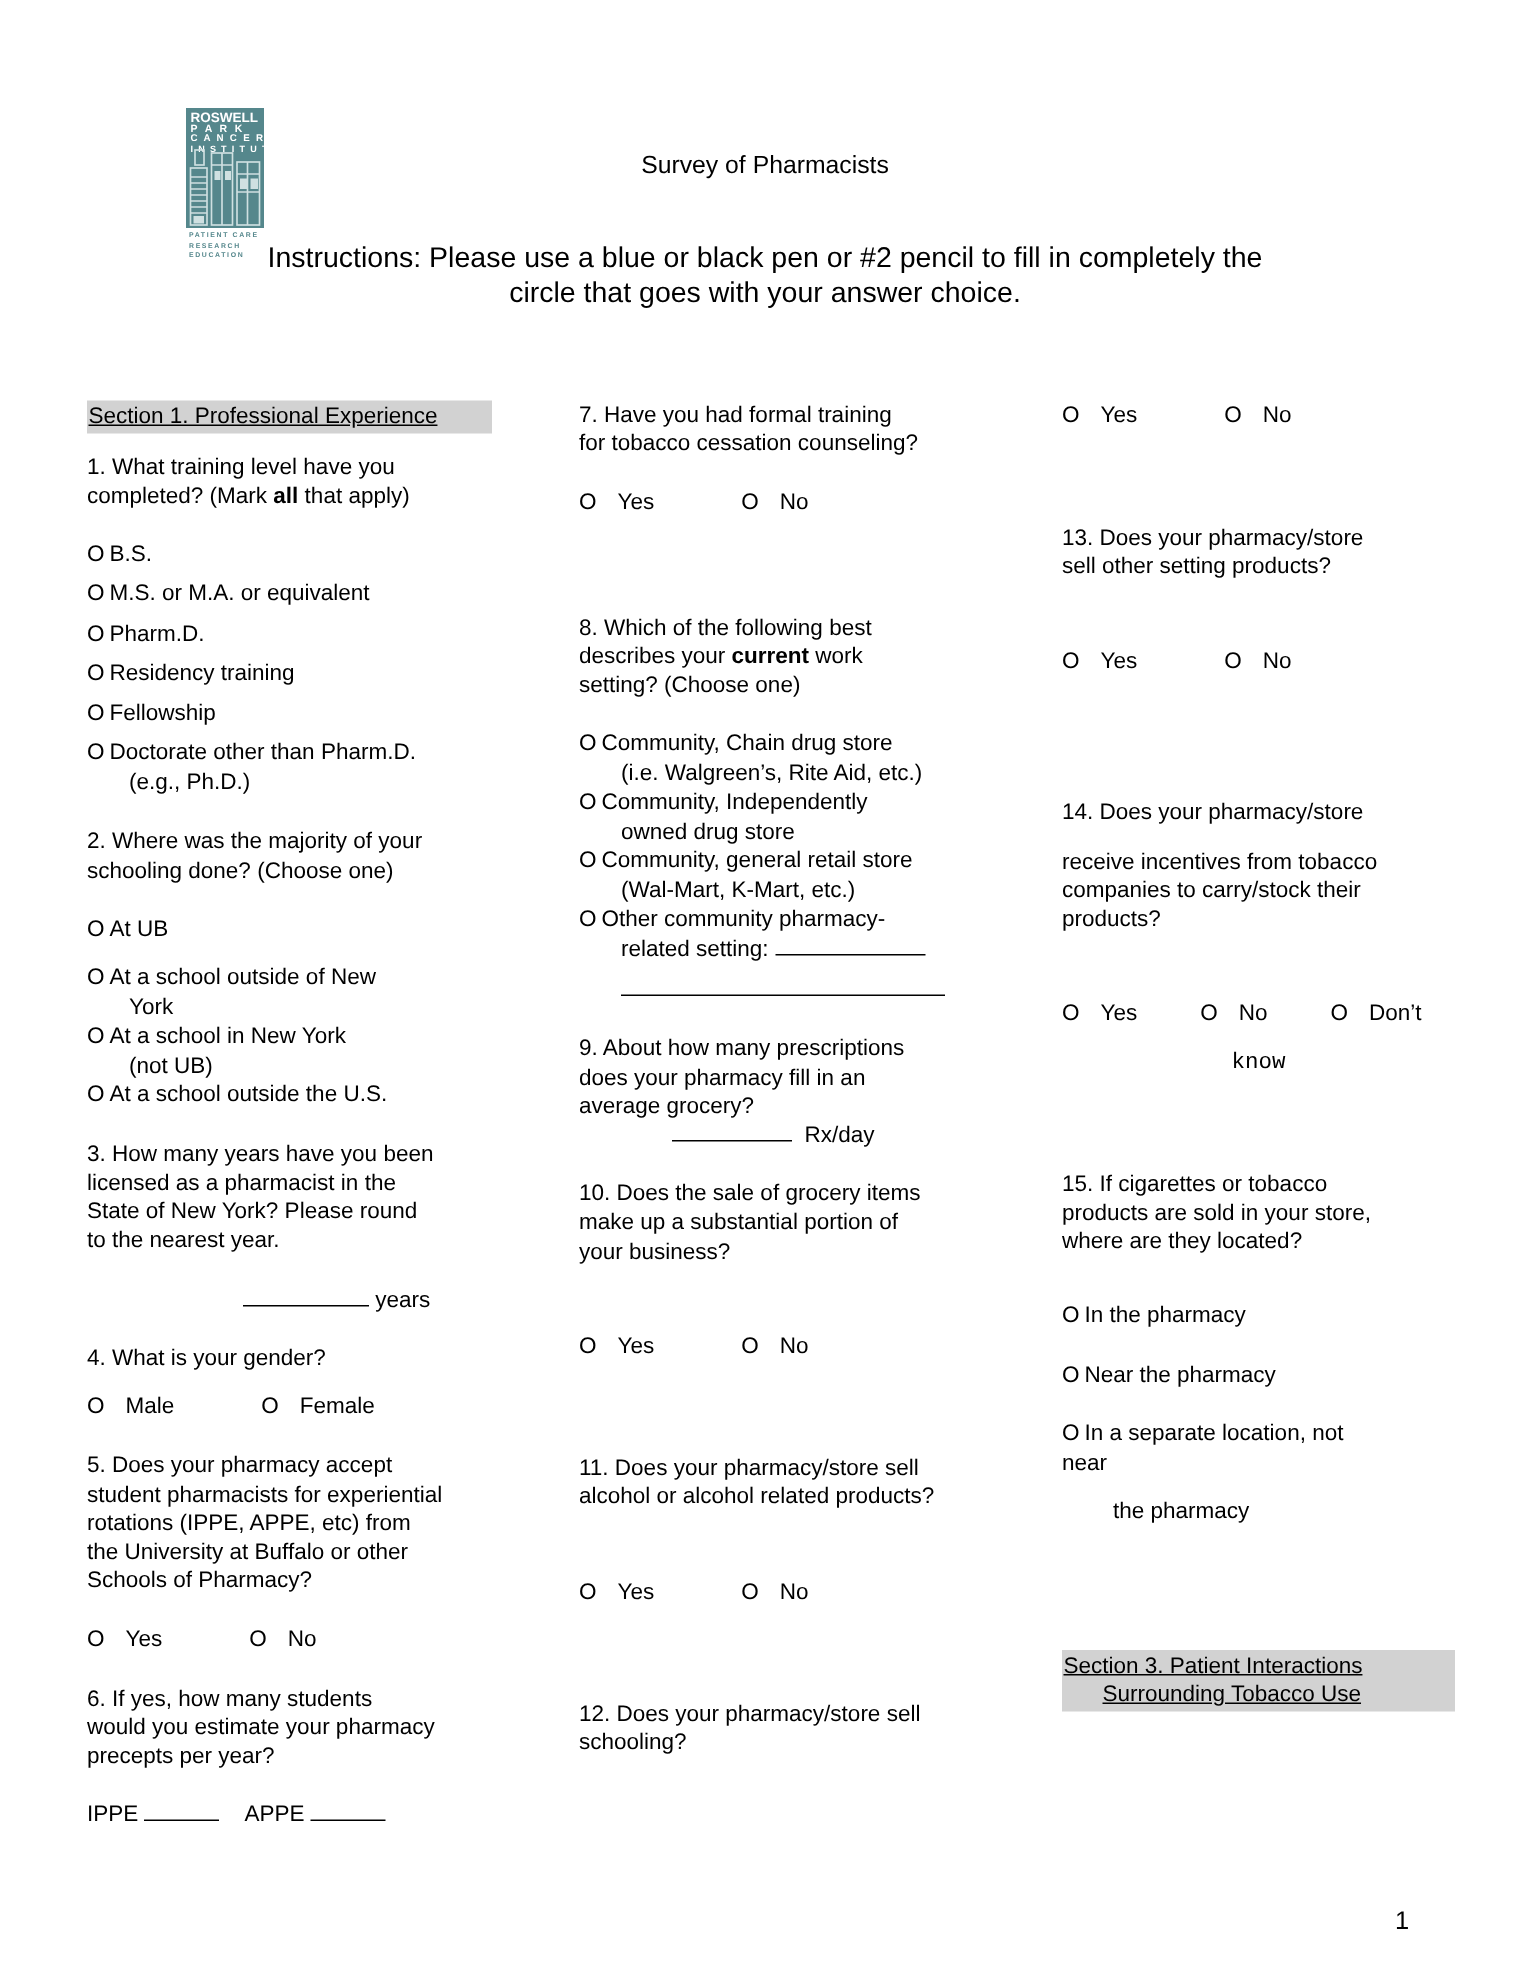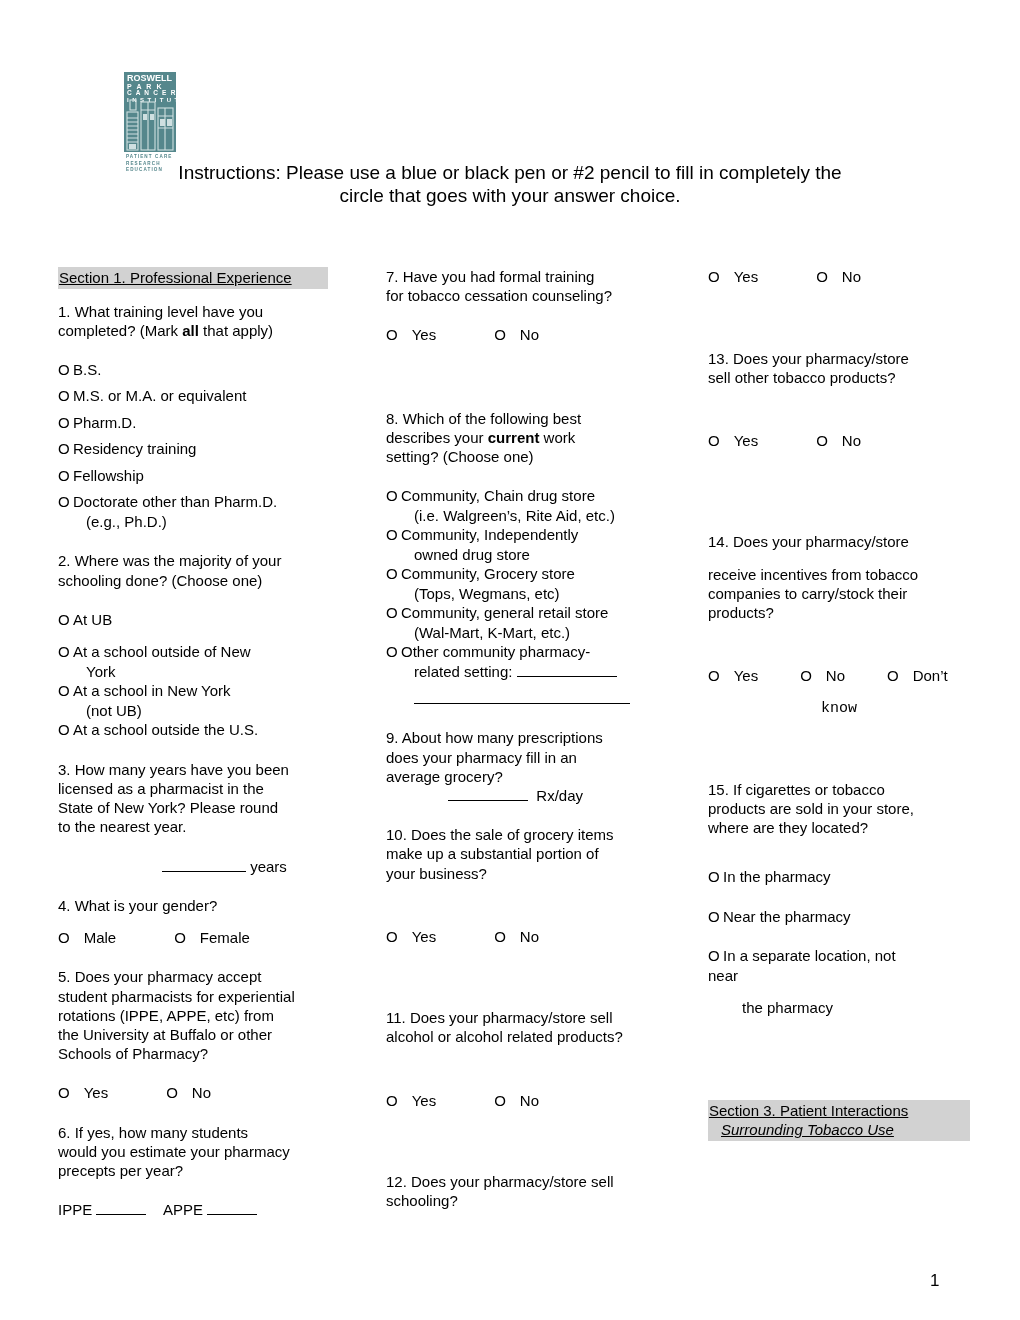--- a/index.html
+++ b/index.html
@@ -128,22 +128,21 @@
     font-size: 15px;
     line-height: 1.3;
     padding: 1px 1px 1px 1px;
     box-sizing: border-box;
   }
   .sec-head.two-line {
     text-align: left;
   }
   .sec-head .l2 {
     display: block;
-    padding-left: 12px;
-    font-style: italic;
+    padding-left: 26px;
   }
 
   .q {
     display: block;
     font-size: 15px;
     line-height: 1.28;
   }
 
   .opt {
     display: block;
@@ -236,20 +235,21 @@
           </g>
         </svg>
       </div>
       <div class="logo-tag">
         <span>PATIENT CARE</span>
         <span>RESEARCH</span>
         <span>EDUCATION</span>
       </div>
     </div>
 
+    <div class="doc-title">Survey of Pharmacists</div>
 
     <div class="instructions">
       <span>Instructions: Please use a blue or black pen or #2 pencil to fill in completely</span>
       <span>the circle that goes with your answer choice.</span>
     </div>
   </div>
 
   <div class="col col-1">
 
     <div class="sec-head">Section 1.  Professional Experience</div>
@@ -397,24 +397,20 @@
 
     <div class="opt">
       <span class="bubble">O</span><span class="otext">Community, Chain drug store</span>
       <span class="cont">(i.e. Walgreen’s, Rite Aid, etc.)</span>
     </div>
     <div class="opt">
       <span class="bubble">O</span><span class="otext">Community, Independently</span>
       <span class="cont">owned drug store</span>
     </div>
     <div class="opt">
-      <span class="bubble">O</span><span class="otext">Community, Grocery store</span>
-      <span class="cont">(Tops, Wegmans, etc)</span>
-    </div>
-    <div class="opt">
       <span class="bubble">O</span><span class="otext">Community, general retail store</span>
       <span class="cont">(Wal-Mart, K-Mart, etc.)</span>
     </div>
     <div class="opt">
       <span class="bubble">O</span><span class="otext">Other community pharmacy-</span>
       <span class="cont"><span>related setting:  </span><span class="blank-line" style="width:100px;"></span></span>
     </div>
     <div style="padding-left:28px;margin-top:8px;">
       <span class="blank-line" style="width:216px;"></span>
     </div>
@@ -469,21 +465,21 @@
   <div class="col col-3">
 
     <div class="opt-inline">
       <span class="bubble">O</span><span class="gap-sm"></span><span>Yes</span><span class="gap-lg"></span><span class="bubble">O</span><span class="gap-sm"></span><span>No</span>
     </div>
 
     <div class="spacer-xxl"></div>
 
     <div class="q">
       <span>13.  Does your pharmacy/store</span><br>
-      <span>sell other tobacco products?</span>
+      <span>sell other setting products?</span>
     </div>
 
     <div class="spacer-xl"></div>
 
     <div class="opt-inline">
       <span class="bubble">O</span><span class="gap-sm"></span><span>Yes</span><span class="gap-lg"></span><span class="bubble">O</span><span class="gap-sm"></span><span>No</span>
     </div>
 
     <div class="spacer-xxl"></div>
     <div class="spacer-m"></div>

